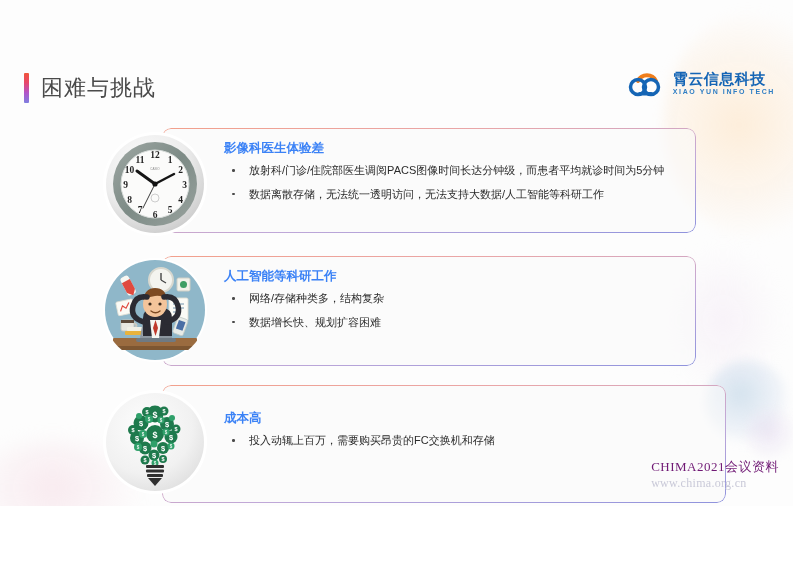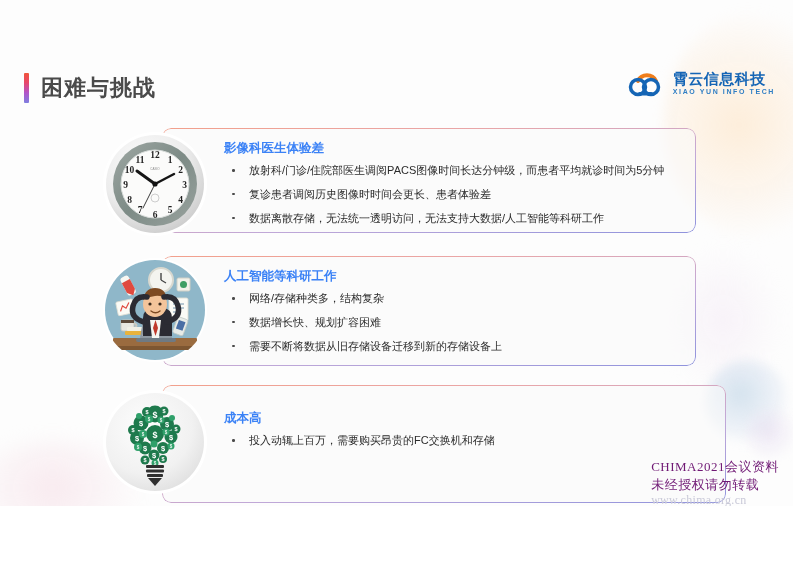--- a/index.html
+++ b/index.html
@@ -80,21 +80,21 @@
   }
   .title-bar {
     width: 5px;
     height: 30px;
     border-radius: 1px;
     background: linear-gradient(180deg, #f0553a 0%, #e8476a 32%, #b255c9 66%, #7f7fe0 100%);
     margin-right: 12px;
   }
   .title-text {
     font-size: 22px;
-    font-weight: bold;
+    font-weight: normal;
     color: #4a4a4a;
     letter-spacing: 1px;
     line-height: 1;
   }
 
   
   .logo-wrap {
     position: absolute;
     right: 18px;
     top: 66px;
@@ -246,21 +246,20 @@
       <span class="logo-cn">霄云信息科技</span>
       <span class="logo-en">XIAO YUN INFO TECH</span>
     </span>
   </div>
 
   <div class="card" id="card-1">
     <div class="card-body">
       <div class="card-title">影像科医生体验差</div>
       <ul class="bullets">
         <li>放射科/门诊/住院部医生调阅PACS图像时间长达分钟级，而患者平均就诊时间为5分钟</li>
-        <li>复诊患者调阅历史图像时时间会更长、患者体验差</li>
         <li>数据离散存储，无法统一透明访问，无法支持大数据/人工智能等科研工作</li>
       </ul>
     </div>
   </div>
 
   <div class="illus" id="illus-1">
     <svg viewBox="0 0 104 104" xmlns="http://www.w3.org/2000/svg">
       <defs>
         <radialGradient id="clkRim" cx="38%" cy="30%" r="78%">
           <stop offset="0%" stop-color="#fcfcfc"></stop>
@@ -300,21 +299,20 @@
       <circle cx="52" cy="52" r="2.6" fill="#111"></circle>
     </svg>
   </div>
 
   <div class="card" id="card-2">
     <div class="card-body">
       <div class="card-title">人工智能等科研工作</div>
       <ul class="bullets">
         <li>网络/存储种类多，结构复杂</li>
         <li>数据增长快、规划扩容困难</li>
-        <li>需要不断将数据从旧存储设备迁移到新的存储设备上</li>
       </ul>
     </div>
   </div>
 
   <div class="illus" id="illus-2">
     <svg viewBox="0 0 104 104" xmlns="http://www.w3.org/2000/svg">
       <rect width="104" height="104" fill="#ffffff"></rect>
       <circle cx="52" cy="52" r="50" fill="#8fb7c9"></circle>
 
       <circle cx="58" cy="22" r="12" fill="#f4f4ef" stroke="#d8d8cf" stroke-width="2"></circle>
@@ -466,17 +464,16 @@
         <rect x="43" y="75" width="18" height="3" rx="1"></rect>
         <rect x="43" y="79.5" width="18" height="3" rx="1"></rect>
         <rect x="44" y="84" width="16" height="3" rx="1"></rect>
         <path d="M45 88 L59 88 L52 96 Z"></path>
       </g>
     </svg>
   </div>
 
   <div class="watermark">
     <div class="wm-line">CHIMA2021会议资料</div>
-    <div class="wm-line">未经授权请勿转载</div>
     <div class="wm-url">www.chima.org.cn</div>
   </div>
 
 </div>
 
 </body></html>

